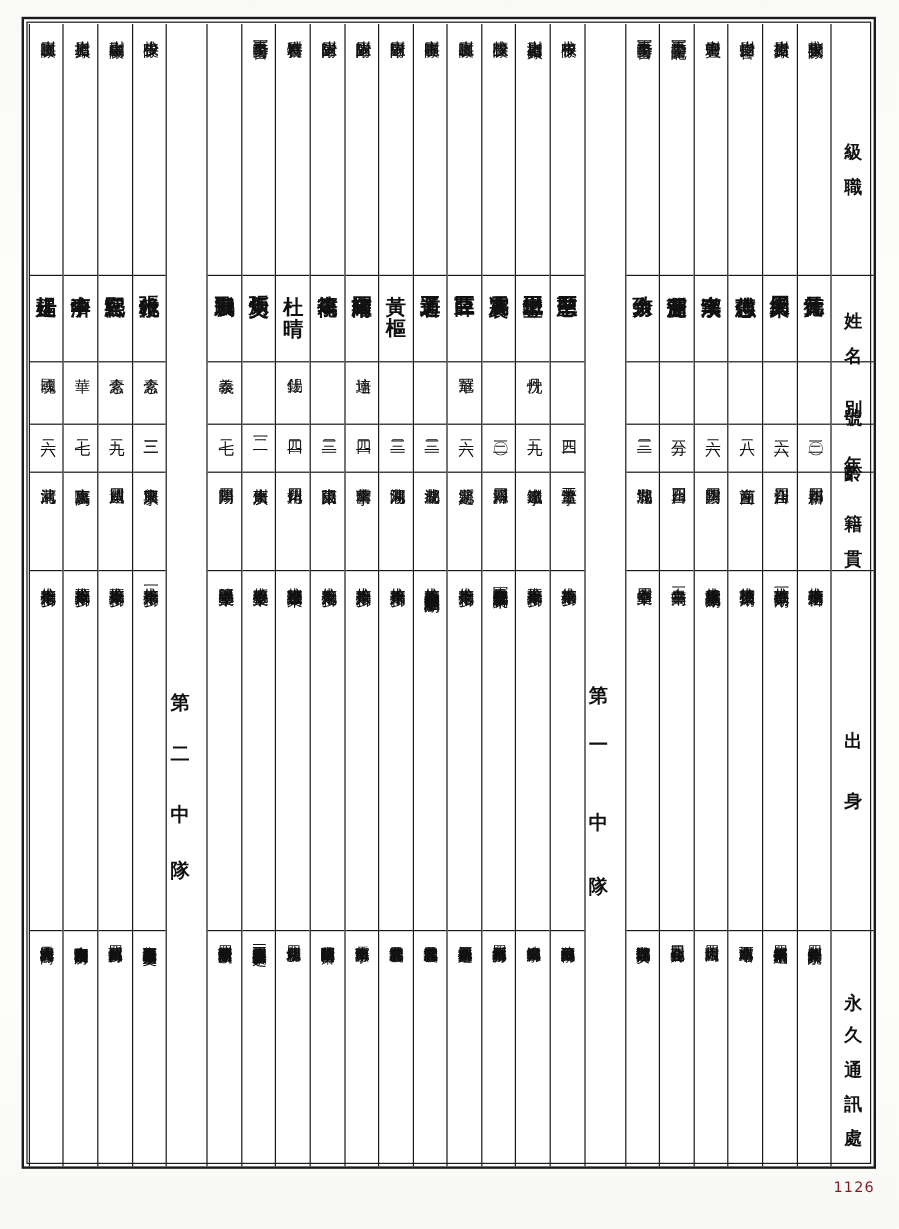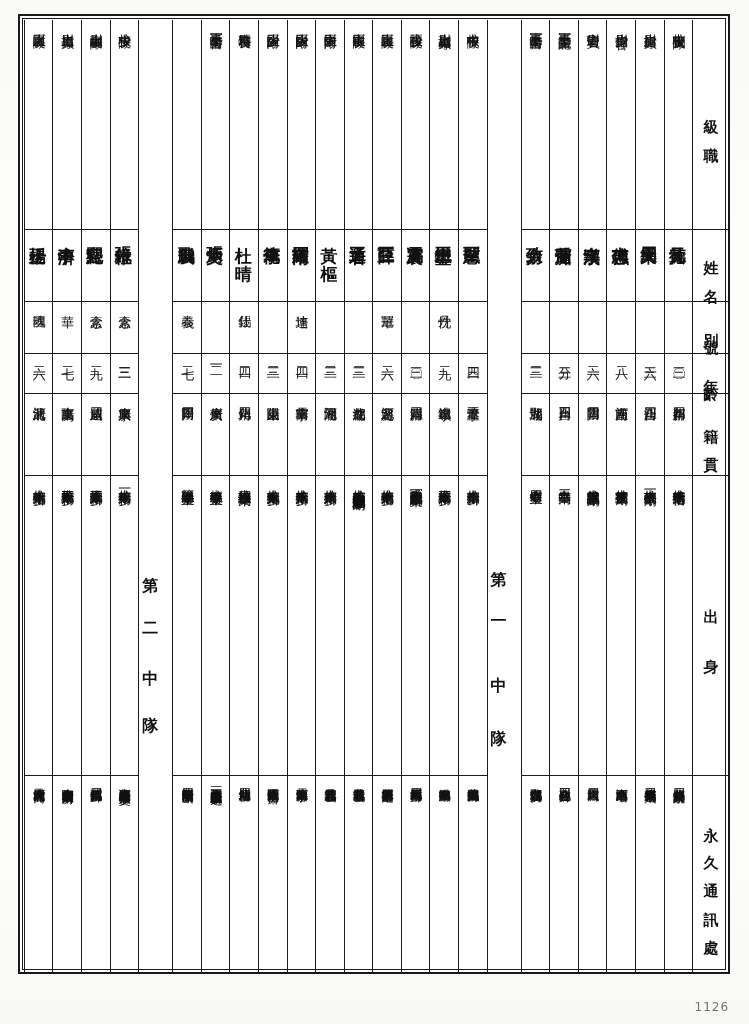--- a/index.html
+++ b/index.html
@@ -115,24 +115,24 @@
   }
   .group-label.two {
     padding-top: 290px;
     letter-spacing: 0.95em;
   }
 
   
   #folio {
     position: absolute;
     right: 20px;
-    bottom: 10px;
+    bottom: 28px;
     font-size: 12px;
     letter-spacing: 0.08em;
-    color: #737373;
+    color: #7f1d1d;
   }
 
   
   #page::before{
     content:"";
     position:absolute;
     inset:0;
     background:
       linear-gradient(180deg, rgba(0,0,0,0.015), rgba(0,0,0,0) 25%),
       linear-gradient(0deg, rgba(0,0,0,0.02), rgba(0,0,0,0) 20%);

